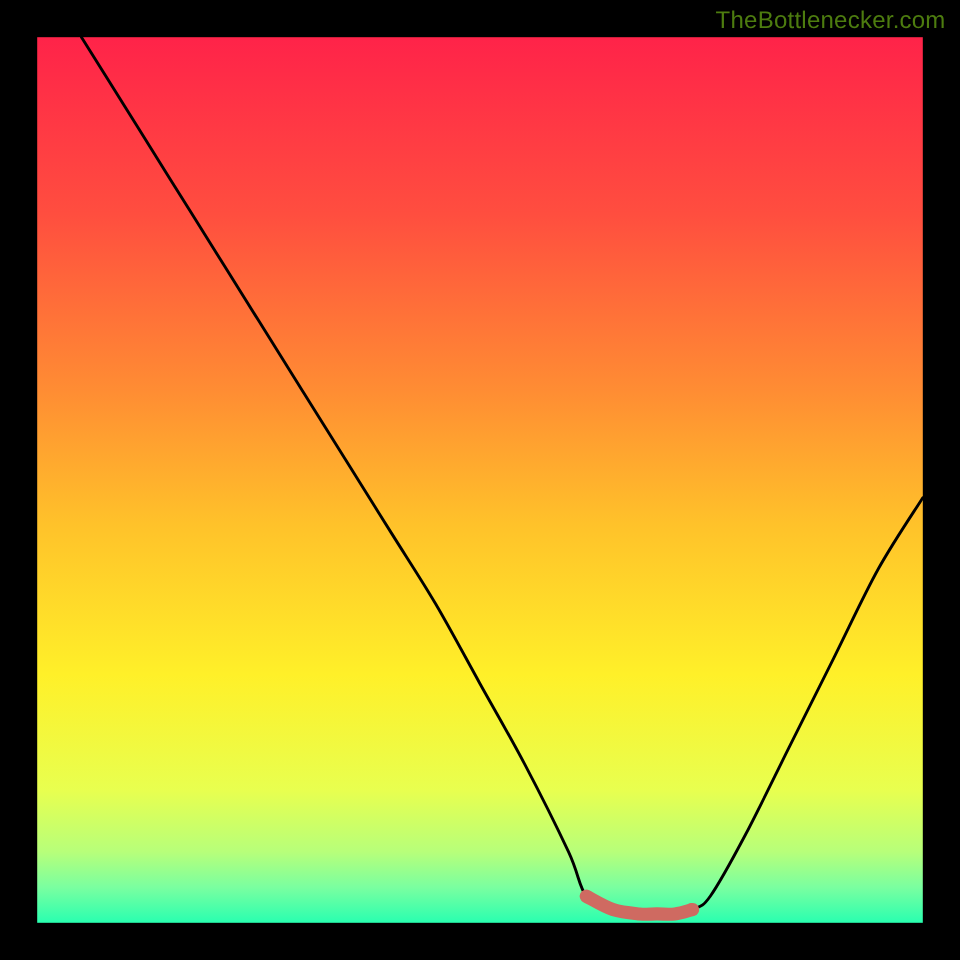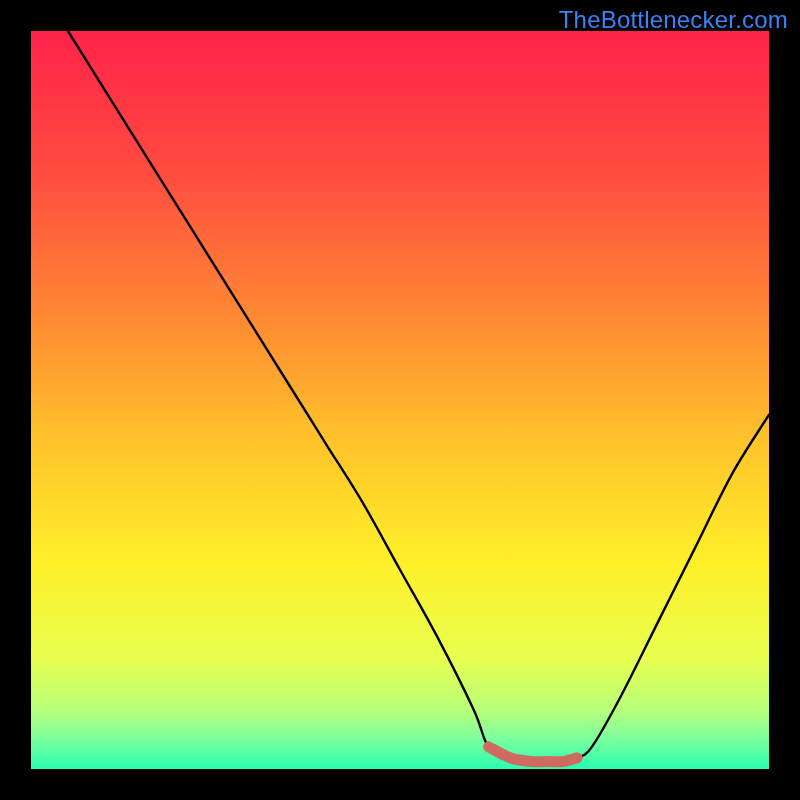--- a/index.html
+++ b/index.html
@@ -15,22 +15,22 @@
     position: absolute;
     top: 0;
     left: 0;
     width: 800px;
     height: 800px;
   }
   .watermark {
     position: absolute;
     top: 6px;
     right: 12px;
-    color: #3b82f6;
-    font-size: 24px;
+    color: #4d7c0f;
+    font-size: 20px;
     letter-spacing: 0.2px;
     font-weight: 400;
   }
 </style>
 </head>
 <body>
 
 <svg class="canvas" viewBox="0 0 800 800" preserveAspectRatio="none">
   <defs>
     <linearGradient id="bg-grad" x1="0" y1="0" x2="0" y2="1">

